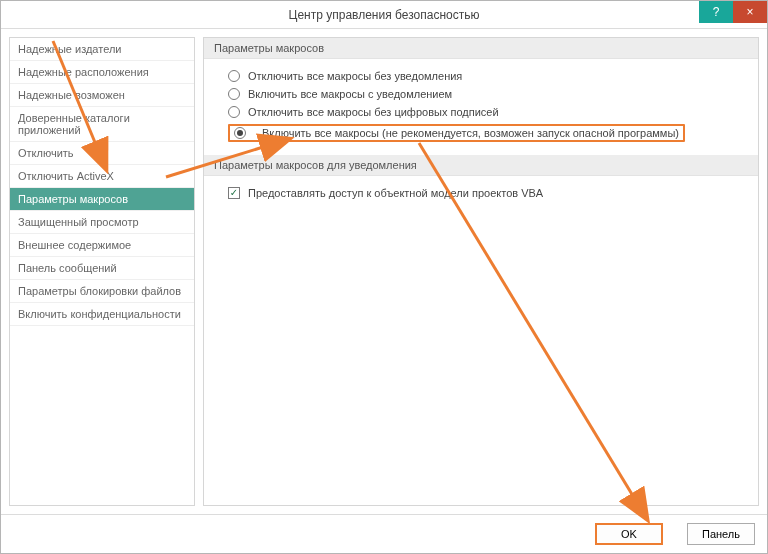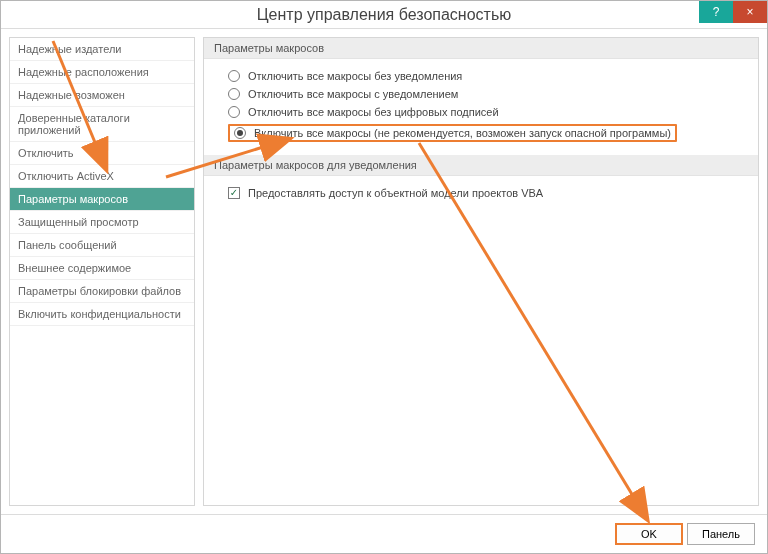--- a/index.html
+++ b/index.html
@@ -22,21 +22,21 @@
     height: 28px;
     background: #fff;
     border-bottom: 1px solid #dcdcdc;
     display: flex;
     align-items: center;
     justify-content: center;
     position: relative;
   }
   .titlebar .title {
     color: #444;
-    font-size: 16px;
+    font-size: 12px;
   }
   .titlebar .controls {
     position: absolute;
     right: 0;
     top: 0;
     display: flex;
     height: 100%;
   }
   .titlebar .tb-btn {
     width: 34px;
@@ -126,28 +126,28 @@
     font-size: 10px;
     color: #217346;
     line-height: 1;
   }
   .highlight-box {
     border: 2px solid #ed7d31;
     padding: 1px 4px;
     border-radius: 1px;
     display: inline-flex;
     align-items: center;
-    gap: 8px;
+    gap: 16px;
   }
   .footer {
     border-top: 1px solid #dcdcdc;
     padding: 8px 12px;
     display: flex;
     justify-content: flex-end;
-    gap: 4px;
+    gap: 24px;
   }
   .btn {
     min-width: 68px;
     height: 22px;
     border: 1px solid #ababab;
     background: #fdfdfd;
     font-size: 11px;
     display: inline-flex;
     align-items: center;
     justify-content: center;
@@ -203,44 +203,44 @@
       <div class="sidebar-item">
         <span>Отключить ActiveX</span>
       </div>
       <div class="sidebar-item selected">
         <span>Параметры макросов</span>
       </div>
       <div class="sidebar-item">
         <span>Защищенный просмотр</span>
       </div>
       <div class="sidebar-item">
+        <span>Внешнее содержимое</span>
+      </div>
+      <div class="sidebar-item">
         <span>Панель сообщений</span>
-      </div>
-      <div class="sidebar-item">
-        <span>Внешнее содержимое</span>
       </div>
       <div class="sidebar-item">
         <span>Параметры блокировки файлов</span>
       </div>
       <div class="sidebar-item">
         <span>Включить конфиденциальности</span>
       </div>
     </div>
 
     <div class="main">
       <div class="section-header">Параметры макросов</div>
 
       <div class="options">
         <div class="radio-row">
           <span class="radio"></span>
           <span>Отключить все макросы без уведомления</span>
         </div>
         <div class="radio-row">
           <span class="radio"></span>
-          <span>Отключить все макросы с уведомлением</span>
+          <span>Включить все макросы с уведомлением</span>
         </div>
         <div class="radio-row">
           <span class="radio"></span>
           <span>Отключить все макросы без цифровых подписей</span>
         </div>
         <div class="radio-row">
           <span class="highlight-box">
             <span class="radio checked"></span>
             <span>Включить все макросы (не рекомендуется, возможен запуск опасной программы)</span>
           </span>

